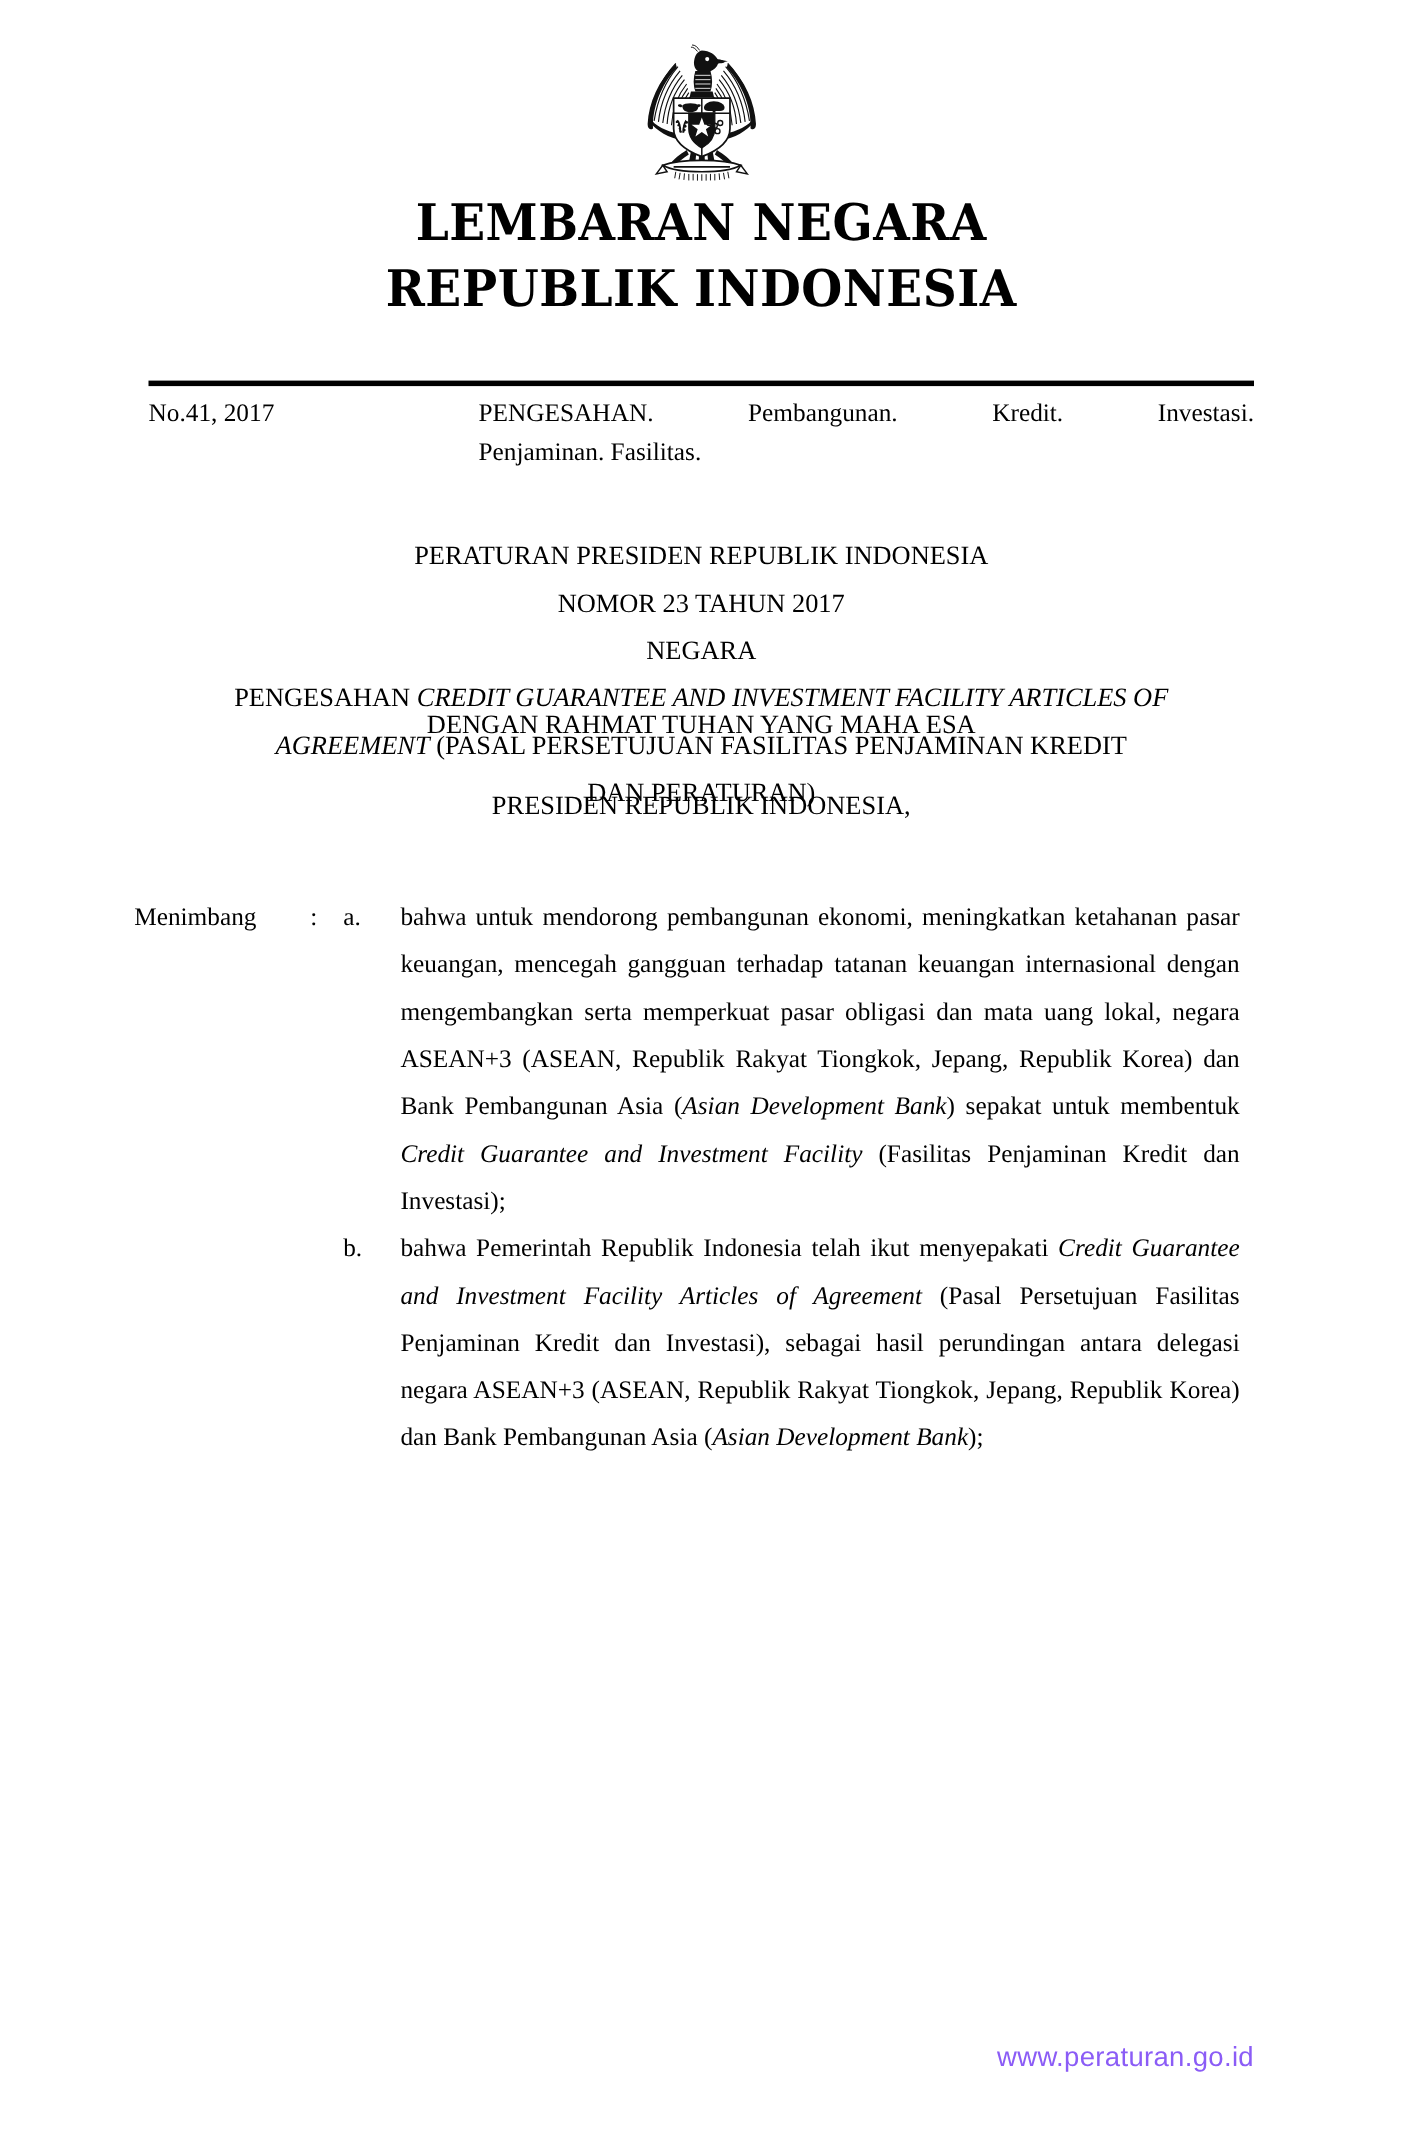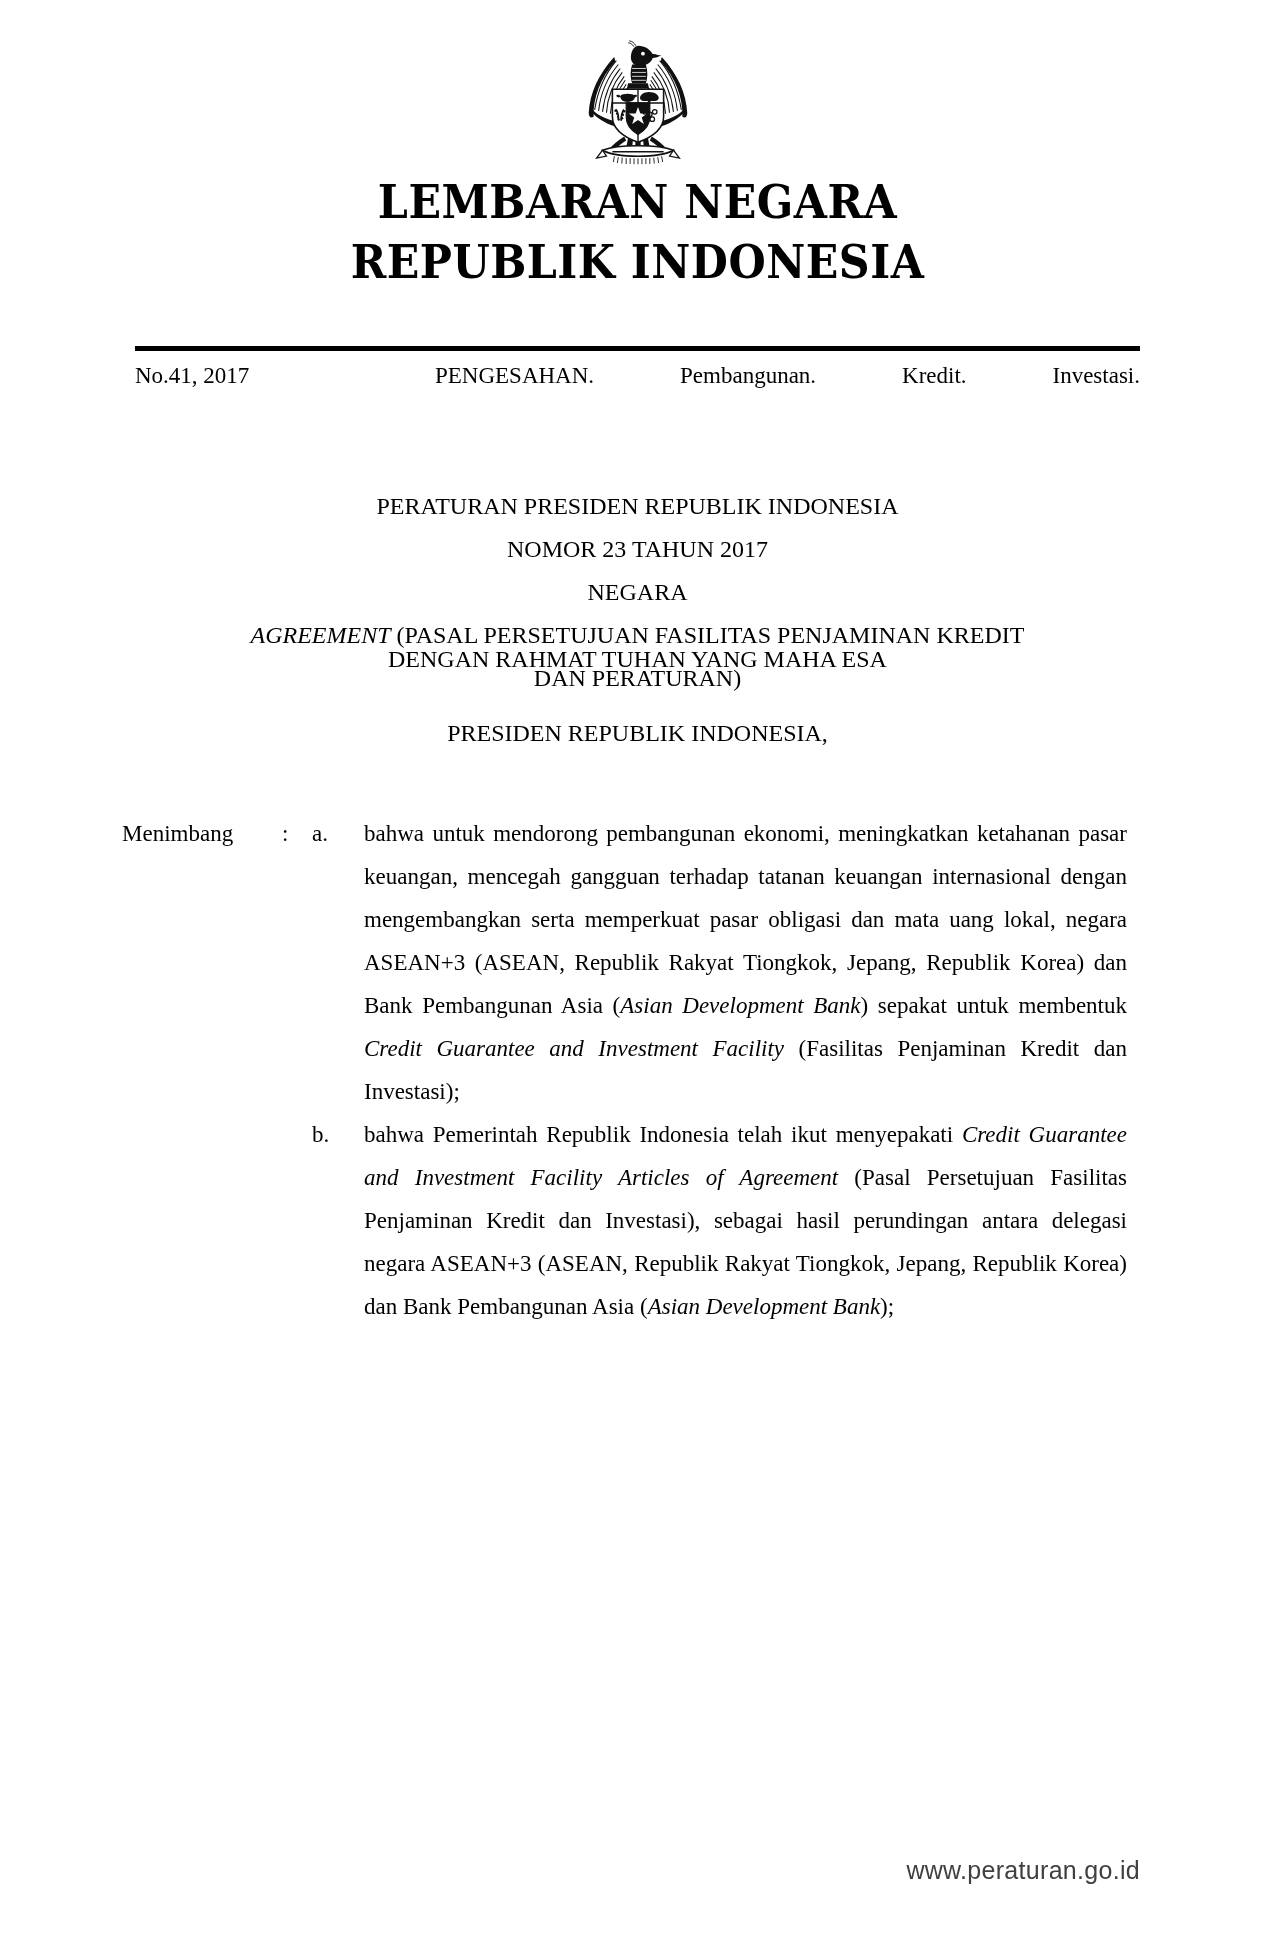--- a/index.html
+++ b/index.html
@@ -178,21 +178,21 @@
 
   
   .footer {
     position: absolute;
     left: 0;
     top: 1856px;
     width: 1140px;
     text-align: right;
     font-family: "Liberation Sans", "DejaVu Sans", sans-serif;
     font-size: 25px;
-    color: #404040;
+    color: #8b5cf6;
     letter-spacing: 0.3px;
   }
 </style>
 </head>
 <body>
 
 <div class="page">
 
   <div class="emblem-wrap">
     <span class="emblem">
@@ -335,27 +335,29 @@
     <div class="masthead-line">LEMBARAN NEGARA</div>
     <div class="masthead-line">REPUBLIK INDONESIA</div>
   </div>
 
   <div class="rule"></div>
 
   <div class="inforow">
     <div class="info-number">No.41, 2017</div>
     <div class="info-subjects">
       <span class="jline">PENGESAHAN. Pembangunan. Kredit. Investasi.</span>
+      <span class="lastline">Penjaminan. Fasilitas.</span>
     </div>
   </div>
 
   <div class="titleblock">
     <div class="tline">PERATURAN PRESIDEN REPUBLIK INDONESIA</div>
     <div class="tline">NOMOR 23 TAHUN 2017</div>
     <div class="tline">NEGARA</div>
+    <div class="tline"><span>PENGESAHAN </span><i>CREDIT GUARANTEE AND INVESTMENT FACILITY ARTICLES OF</i></div>
     <div class="tline"><i>AGREEMENT</i><span> (PASAL PERSETUJUAN FASILITAS PENJAMINAN KREDIT</span></div>
     <div class="tline">DAN PERATURAN)</div>
   </div>
 
   <div class="dengan">DENGAN RAHMAT TUHAN YANG MAHA ESA</div>
   <div class="presiden">PRESIDEN REPUBLIK INDONESIA,</div>
 
   <div class="body-block">
 
     <div class="clause-row">

